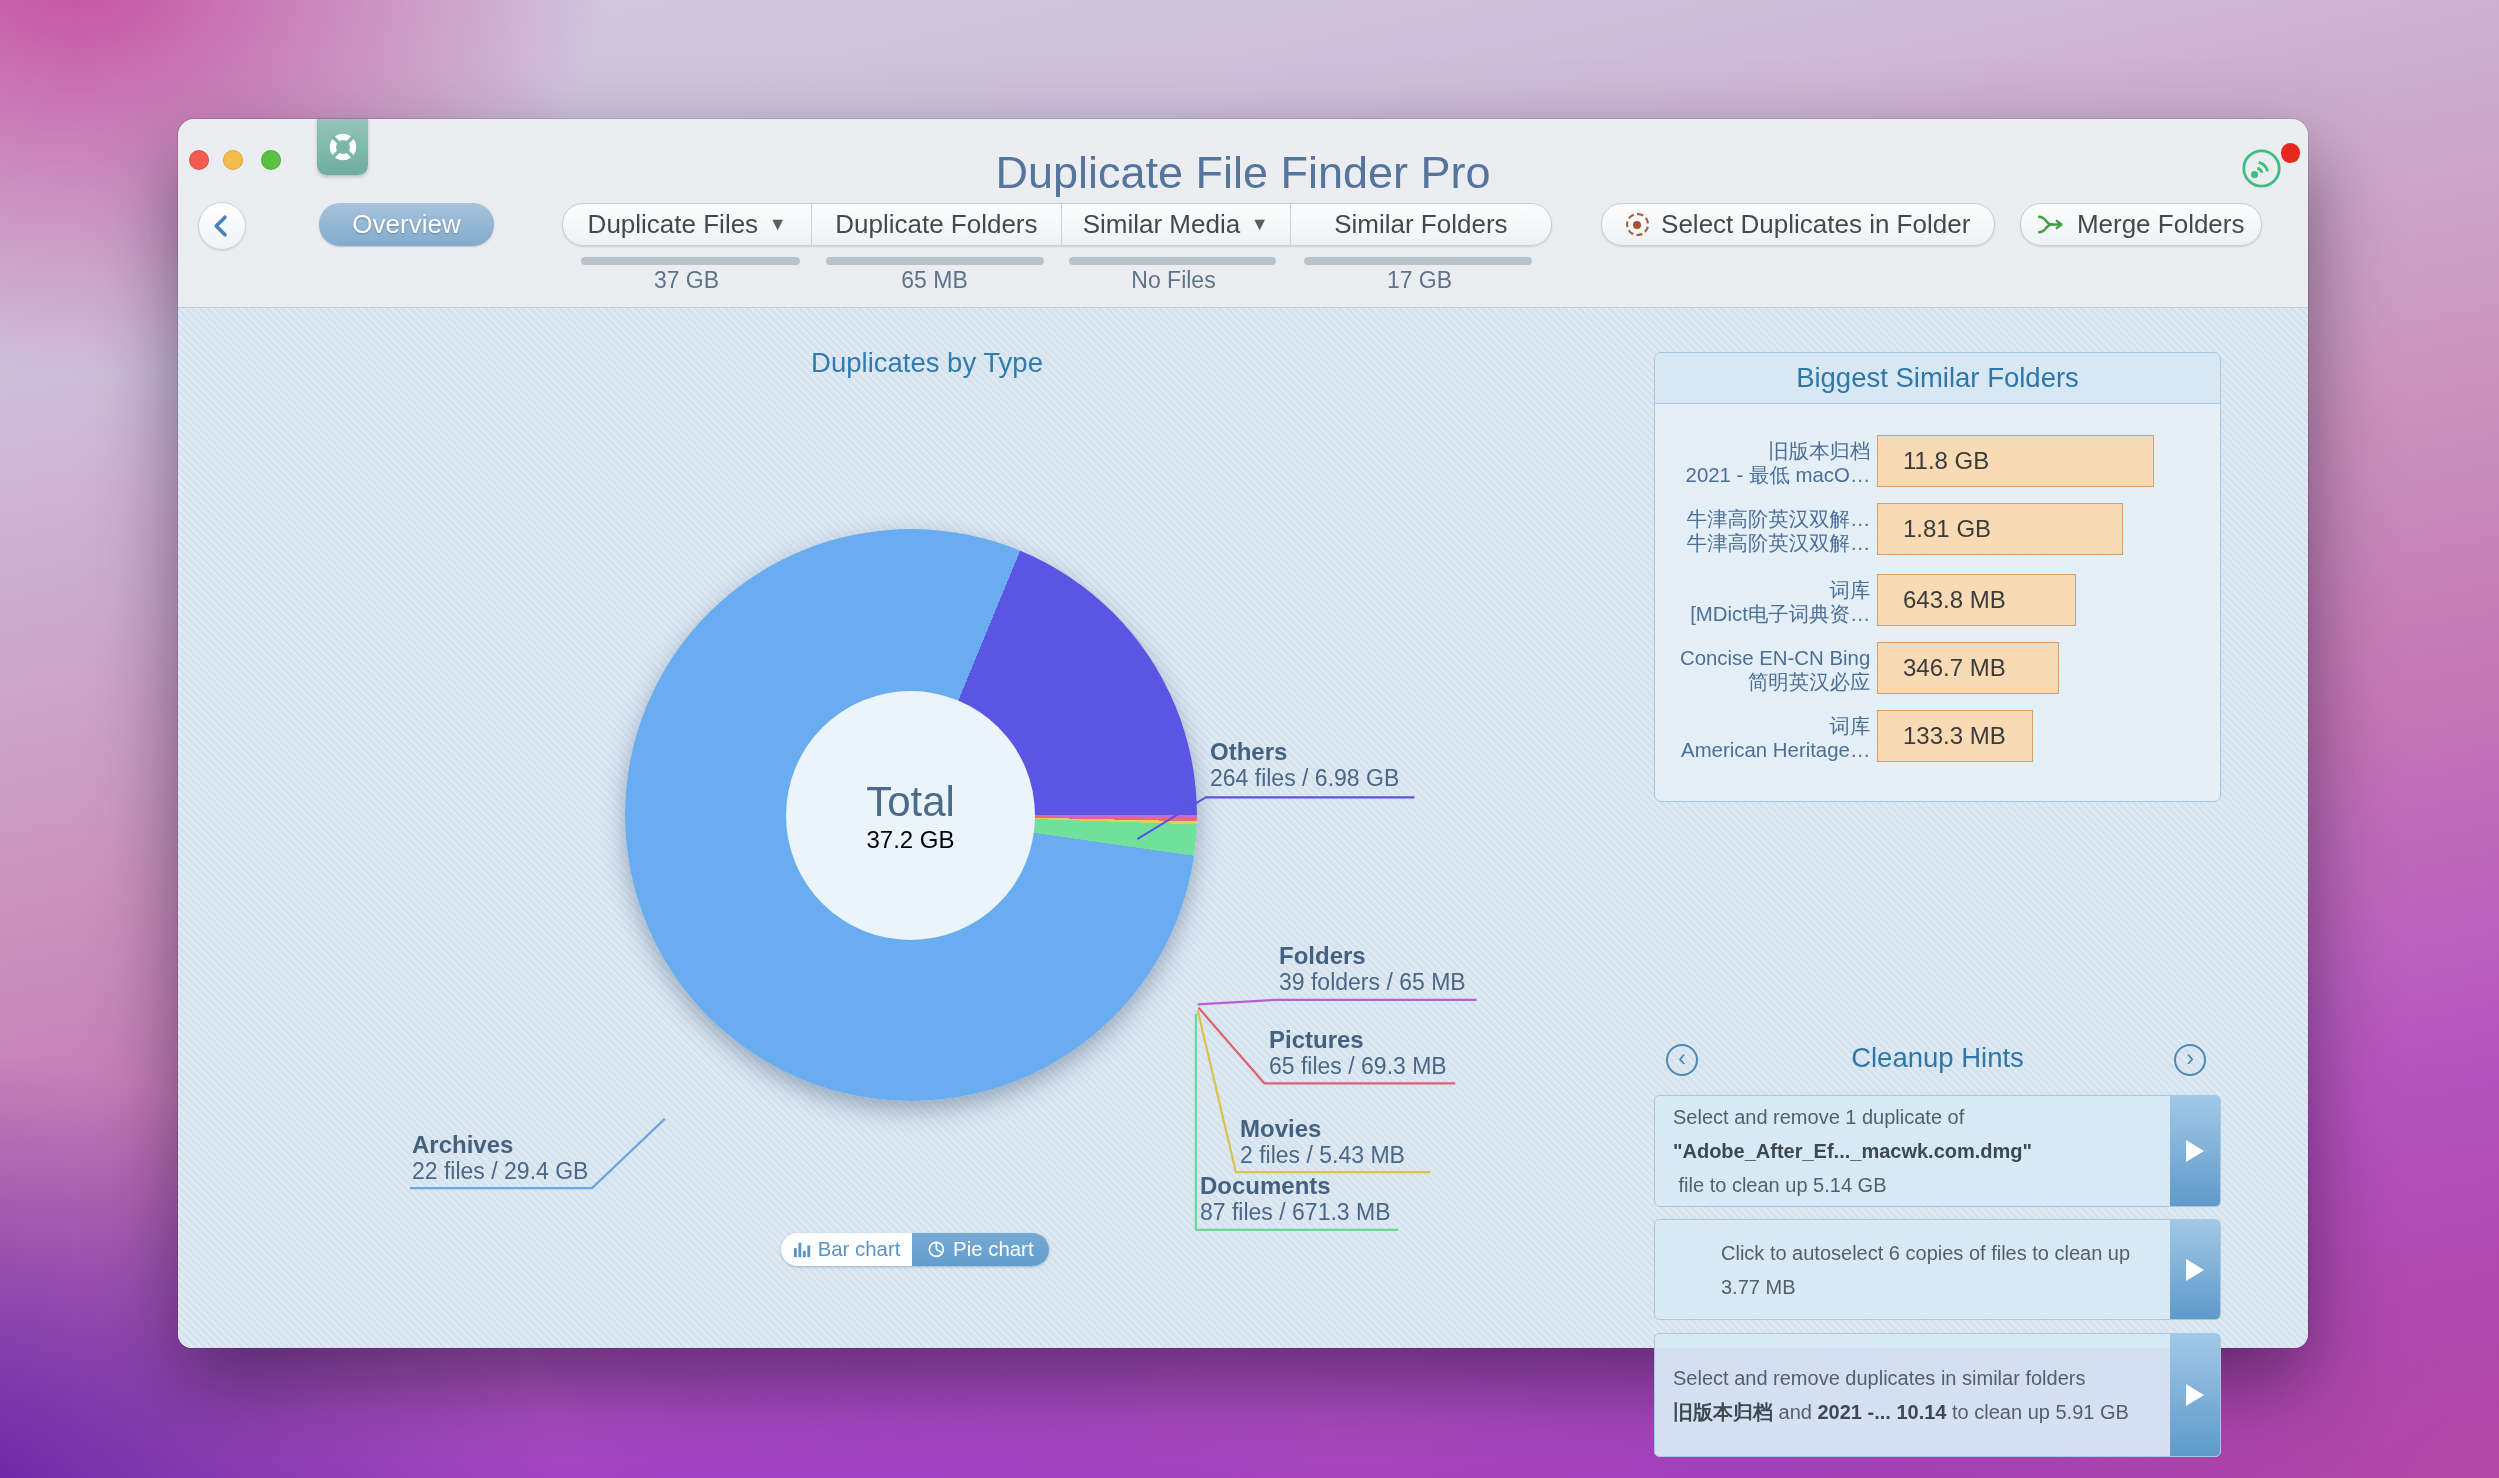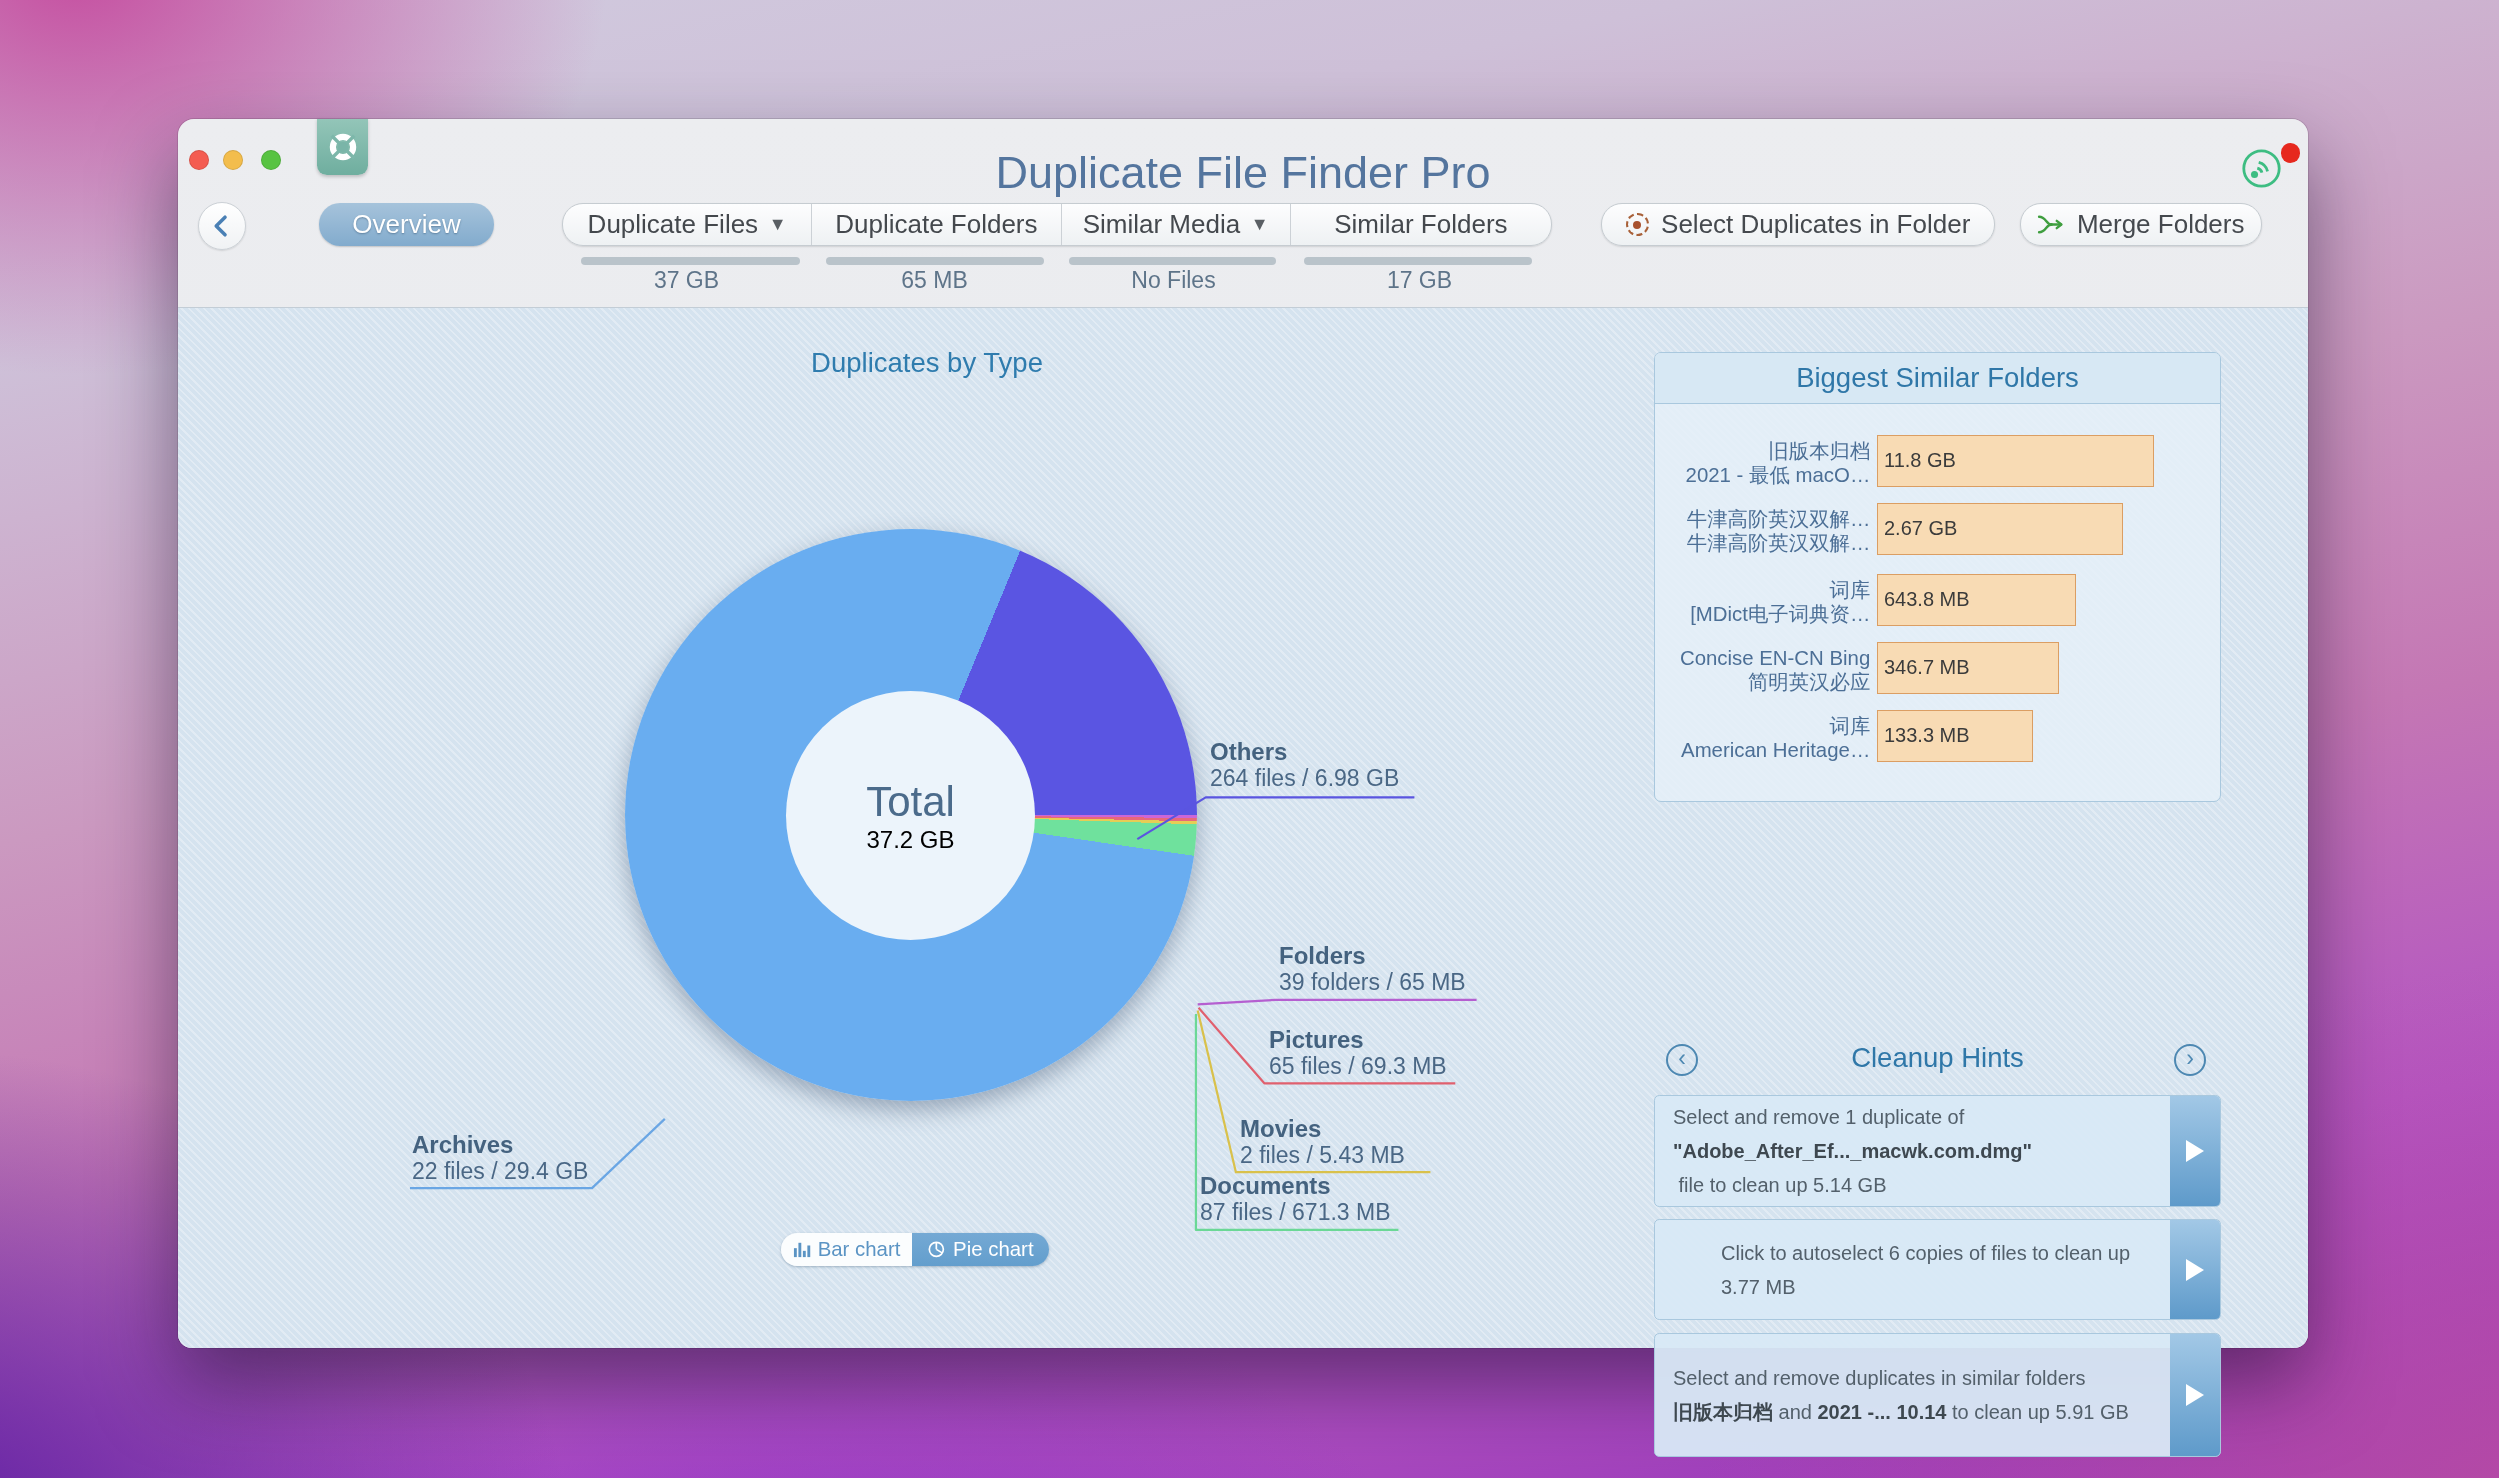--- a/index.html
+++ b/index.html
@@ -73,21 +73,21 @@
     background:rgba(230,240,249,.8);border:1.8px solid #a9c8de;border-radius:7px;}
   .panel-head{height:50px;border-bottom:1.8px solid #a9c8de;border-radius:5.3px 5.3px 0 0;
     background:rgba(213,231,243,.9);display:flex;align-items:center;justify-content:center;
     font-size:27.5px;color:#2f77a8;}
   .frow{position:absolute;left:0;width:100%;height:59px;}
   .frow-label{position:absolute;left:5.3px;top:0;width:210px;height:59px;
     display:flex;flex-direction:column;justify-content:center;align-items:flex-end;
     font-size:20.4px;line-height:24px;color:#4c6f96;text-align:right;}
   .frow-bar{position:absolute;left:222px;top:1.8px;height:52px;box-sizing:border-box;
     background:#f8dbb4;border:1.8px solid #db9e63;display:flex;align-items:center;
-    padding-left:6px;font-size:20px;color:#3b3b3b;}
+    padding-left:25px;font-size:24px;color:#3b3b3b;}
   
   .hints-title{position:absolute;left:1476px;top:734px;width:567px;text-align:center;
     font-size:27.5px;color:#2f77a8;}
   .nav-circle{position:absolute;top:736px;width:32px;height:32px;border-radius:50%;
     border:2.2px solid #4d88b2;color:#4d88b2;box-sizing:border-box;
     display:flex;align-items:center;justify-content:center;font-size:23px;padding-bottom:3.6px;}
   .hint-card{position:absolute;left:1476px;width:567px;box-sizing:border-box;
     background:rgba(216,233,245,.95);border:1.8px solid #a9c8de;border-radius:5.3px;
     display:flex;overflow:hidden;}
   .hint-text{flex:1;padding:9px 7px 9px 18px;font-size:20px;line-height:34px;color:#53606b;
@@ -270,21 +270,21 @@
         <div class="frow-bar" style="width: 277px;">
           <span>11.8 GB</span>
         </div>
       </div>
       <div class="frow" style="top:148px;">
         <div class="frow-label">
           <span>牛津高阶英汉双解…</span>
             <span>牛津高阶英汉双解…</span>
         </div>
         <div class="frow-bar" style="width: 246px;">
-          <span>2.67 GB</span>
+          <span>1.81 GB</span>
         </div>
       </div>
       <div class="frow" style="top:219px;">
         <div class="frow-label">
           <span>词库</span>
             <span>[MDict电子词典资…</span>
         </div>
         <div class="frow-bar" style="width: 199px;">
           <span>643.8 MB</span>
         </div>

